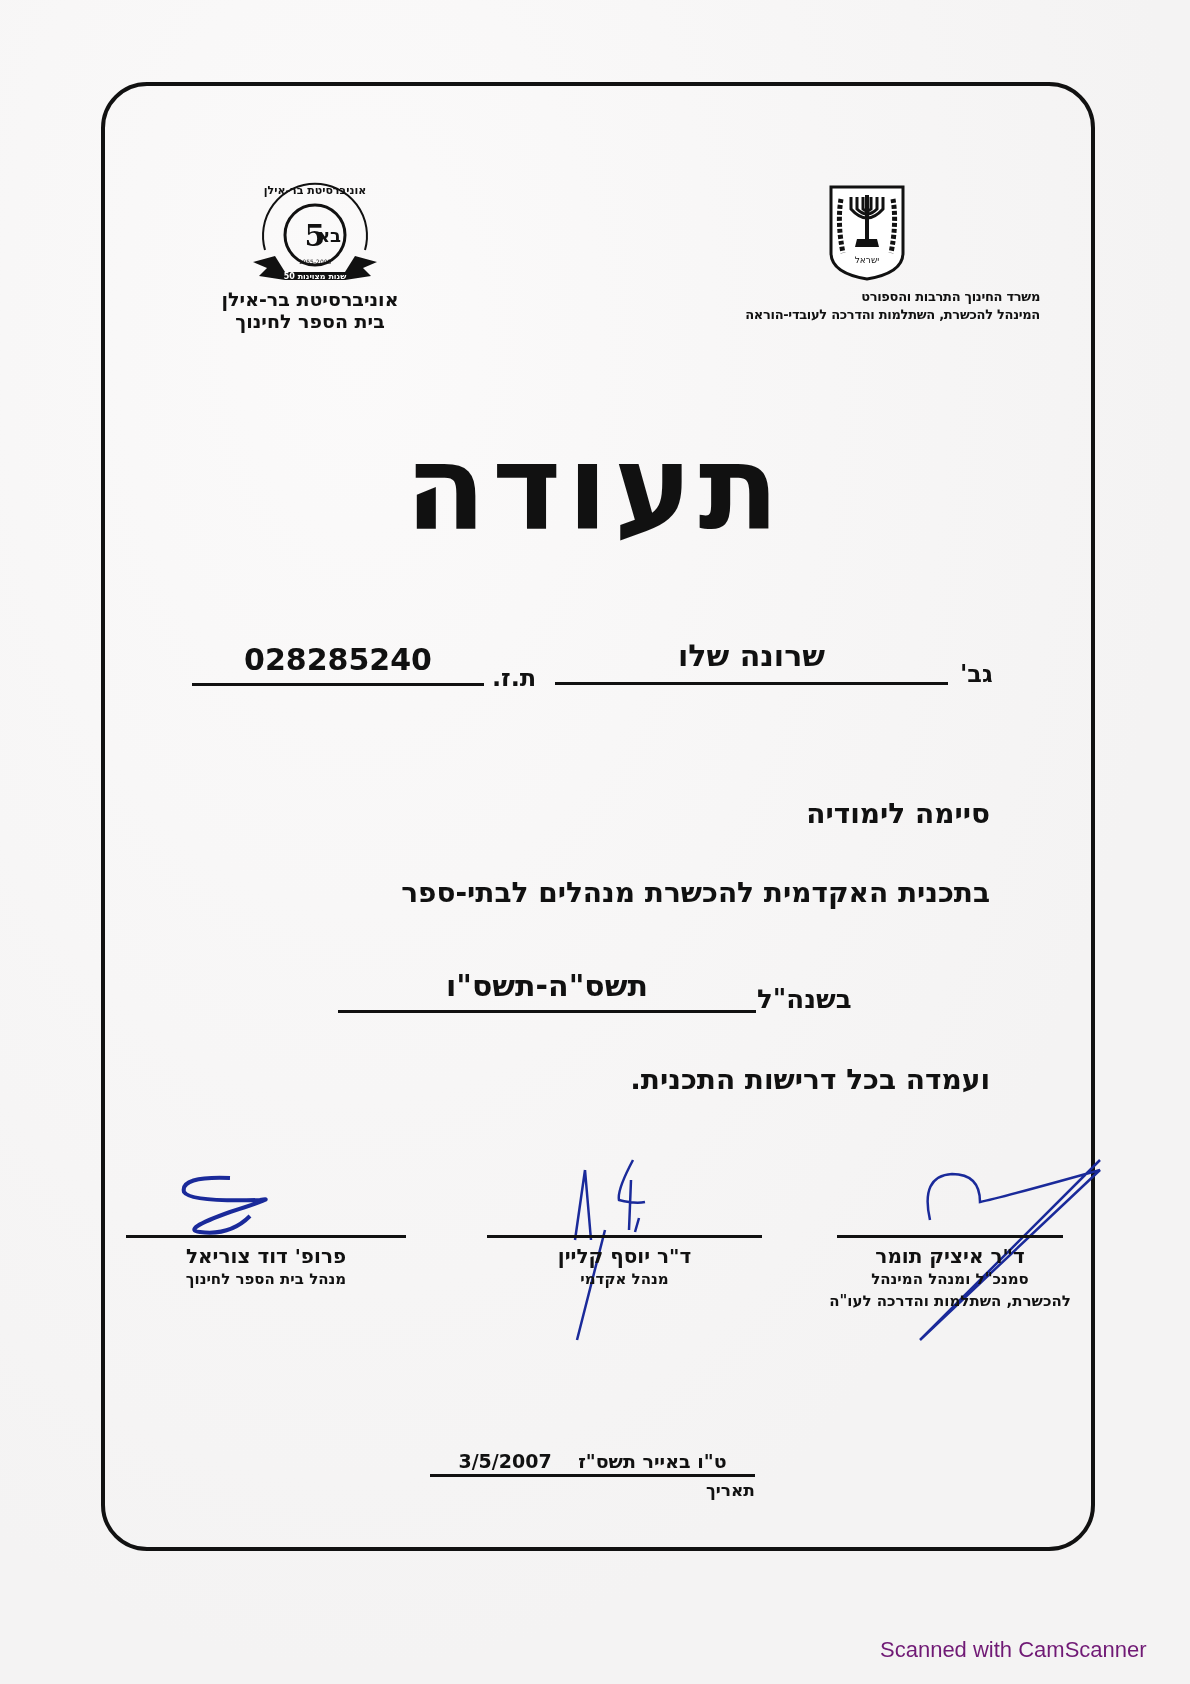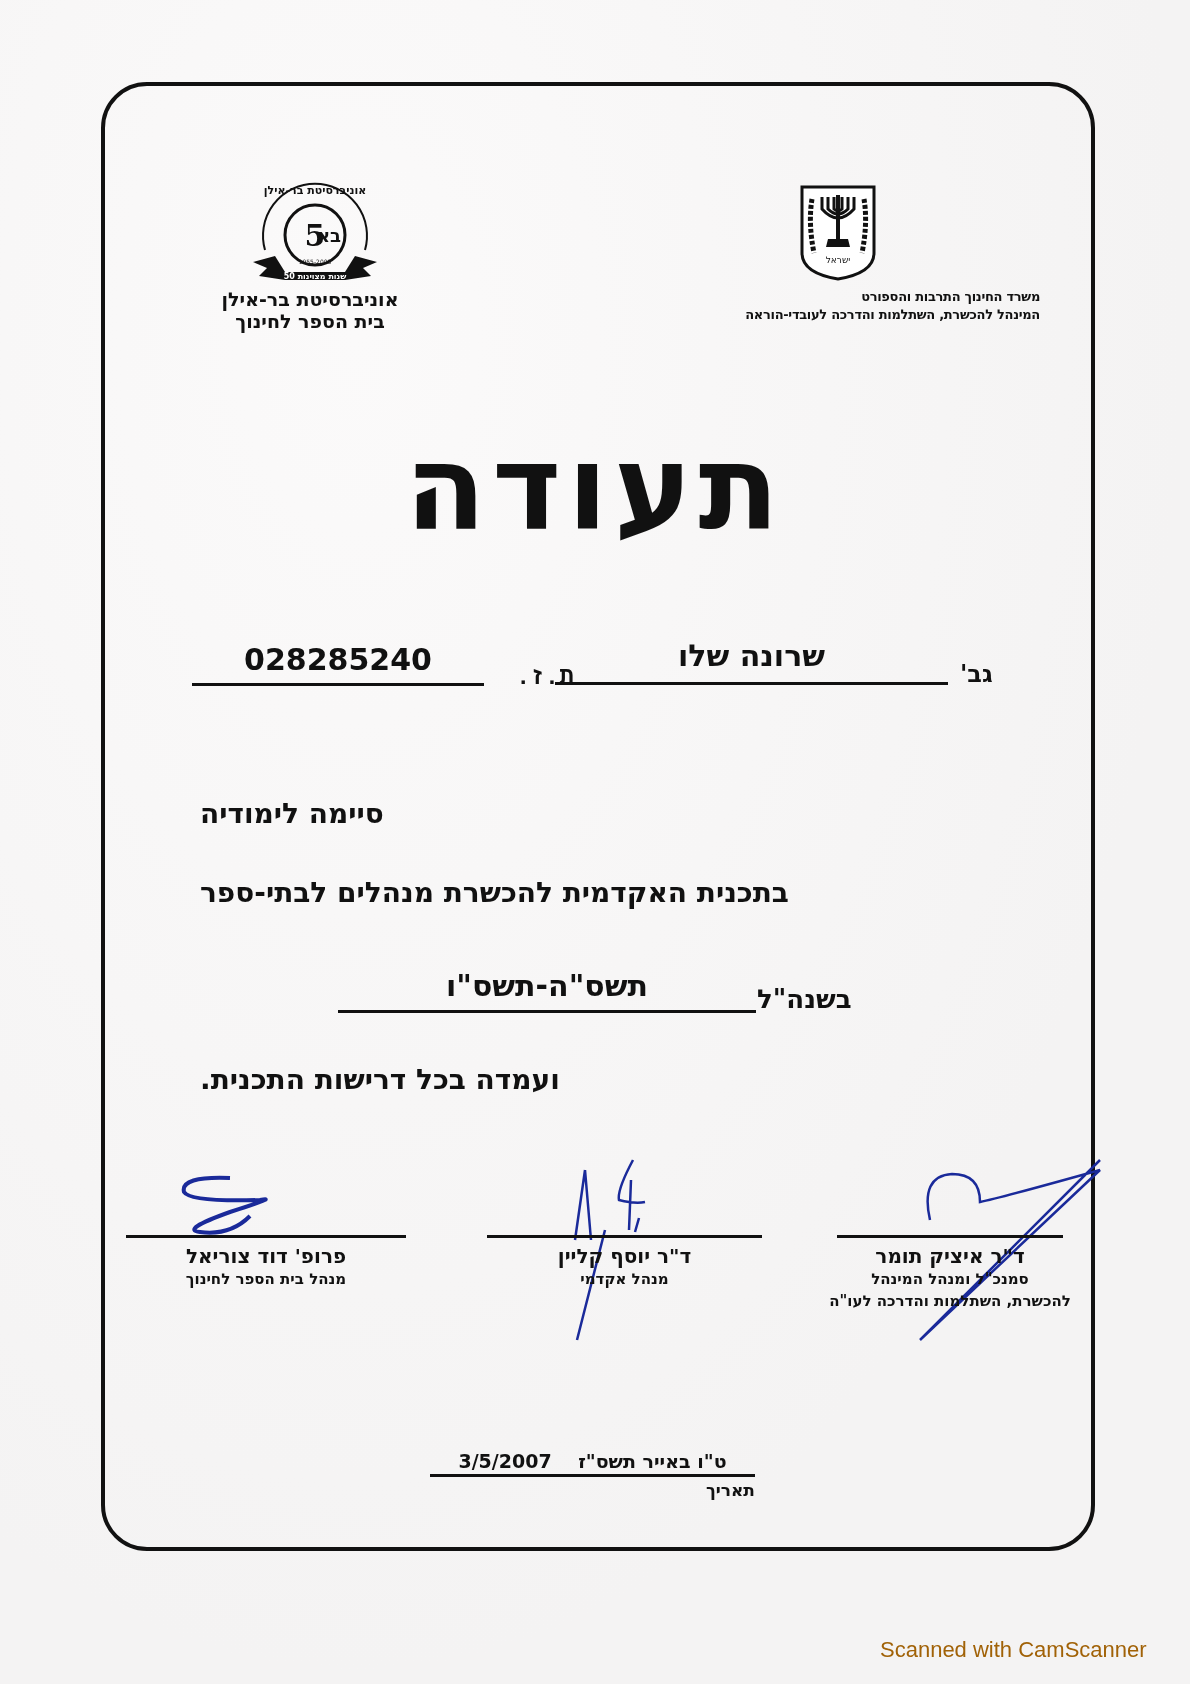--- a/index.html
+++ b/index.html
@@ -18,35 +18,35 @@
   .frame {
     position:absolute; left:101px; top:82px; width:994px; height:1469px;
     border:4px solid #111; border-radius:46px; box-sizing:border-box;
   }
   .abs { position:absolute; }
   .rtl { direction:rtl; unicode-bidi:plaintext; }
 
   
   .logo-biu { left:245px; top:180px; width:140px; height:110px; }
   .biu-caption { left:200px; top:288px; width:220px; text-align:center; font-weight:bold; font-size:19px; line-height:22px; }
-  .logo-emblem { left:798px; top:183px; width:80px; height:98px; }
+  .logo-emblem { left:827px; top:183px; width:80px; height:98px; }
   .moe-caption { left:680px; top:288px; width:360px; font-weight:bold; font-size:13px; line-height:18px; letter-spacing:-0.3px; }
 
   .title { left:300px; top:412px; width:590px; text-align:center; font-weight:bold; font-size:118px; line-height:130px; letter-spacing:6px; font-family:"DejaVu Sans", sans-serif;margin-top:11px; }
 
   .line { position:absolute; height:0; border-top:3px solid #111; }
 
   .f-label { font-weight:bold; font-size:24px; }
   .f-value { font-weight:bold; font-size:30px; text-align:center; }
-  .body-line { left:200px; width:790px; text-align:left; font-weight:bold; font-size:28px; }
+  .body-line { left:200px; width:790px; text-align:right; font-weight:bold; font-size:28px; }
 
   .sig-name { font-weight:bold; font-size:20px; text-align:center; }
   .sig-role { font-weight:bold; font-size:15px; text-align:center; line-height:22px; }
 
-  .footer-note { left:880px; top:1637px; font-family:"Liberation Sans", sans-serif; font-size:22px; color:#a16207; }
+  .footer-note { left:880px; top:1637px; font-family:"Liberation Sans", sans-serif; font-size:22px; color:#701a75; }
   svg.sig { position:absolute; overflow:visible; }
 </style>
 </head>
 <body>
 
 <div class="paper"></div>
 <div class="frame"></div>
 
 <div class="abs logo-biu">
   <svg width="140" height="110" viewBox="0 0 140 110">
@@ -81,21 +81,21 @@
 <div class="abs moe-caption rtl">
   <div>משרד החינוך התרבות והספורט</div>
   <div>המינהל להכשרת, השתלמות והדרכה לעובדי-הוראה</div>
 </div>
 
 <div class="abs title rtl">תעודה</div>
 
 <div class="abs f-label rtl" style="left:960px; top:660px;text-align:right;">גב'</div>
 <div class="line" style="left:555px; top:682px; width:393px;"></div>
 <div class="abs f-value rtl" style="left:555px; top:638px; width:393px;">שרונה שלו</div>
-<div class="abs f-label rtl" style="left:516px; top:664px;font-family:Liberation Mono, monospace;">ת.ז.</div>
+<div class="abs f-label rtl" style="left:492px; top:664px;">ת.ז.</div>
 <div class="line" style="left:192px; top:683px; width:292px;"></div>
 <div class="abs f-value" style="left:192px; top:642px; width:292px; font-family:'DejaVu Sans', sans-serif; font-size:30px;">028285240</div>
 
 <div class="abs body-line rtl" style="top:797px; left:200px;">סיימה לימודיה</div>
 <div class="abs body-line rtl" style="top:876px; left:200px;">בתכנית האקדמית להכשרת מנהלים לבתי-ספר</div>
 
 <div class="abs f-label rtl" style="left:757px; top:984px; font-size:26px;">בשנה"ל</div>
 <div class="line" style="left:338px; top:1010px; width:418px;"></div>
 <div class="abs f-value rtl" style="left:338px; top:968px; width:418px;">תשס"ה-תשס"ו</div>
 

